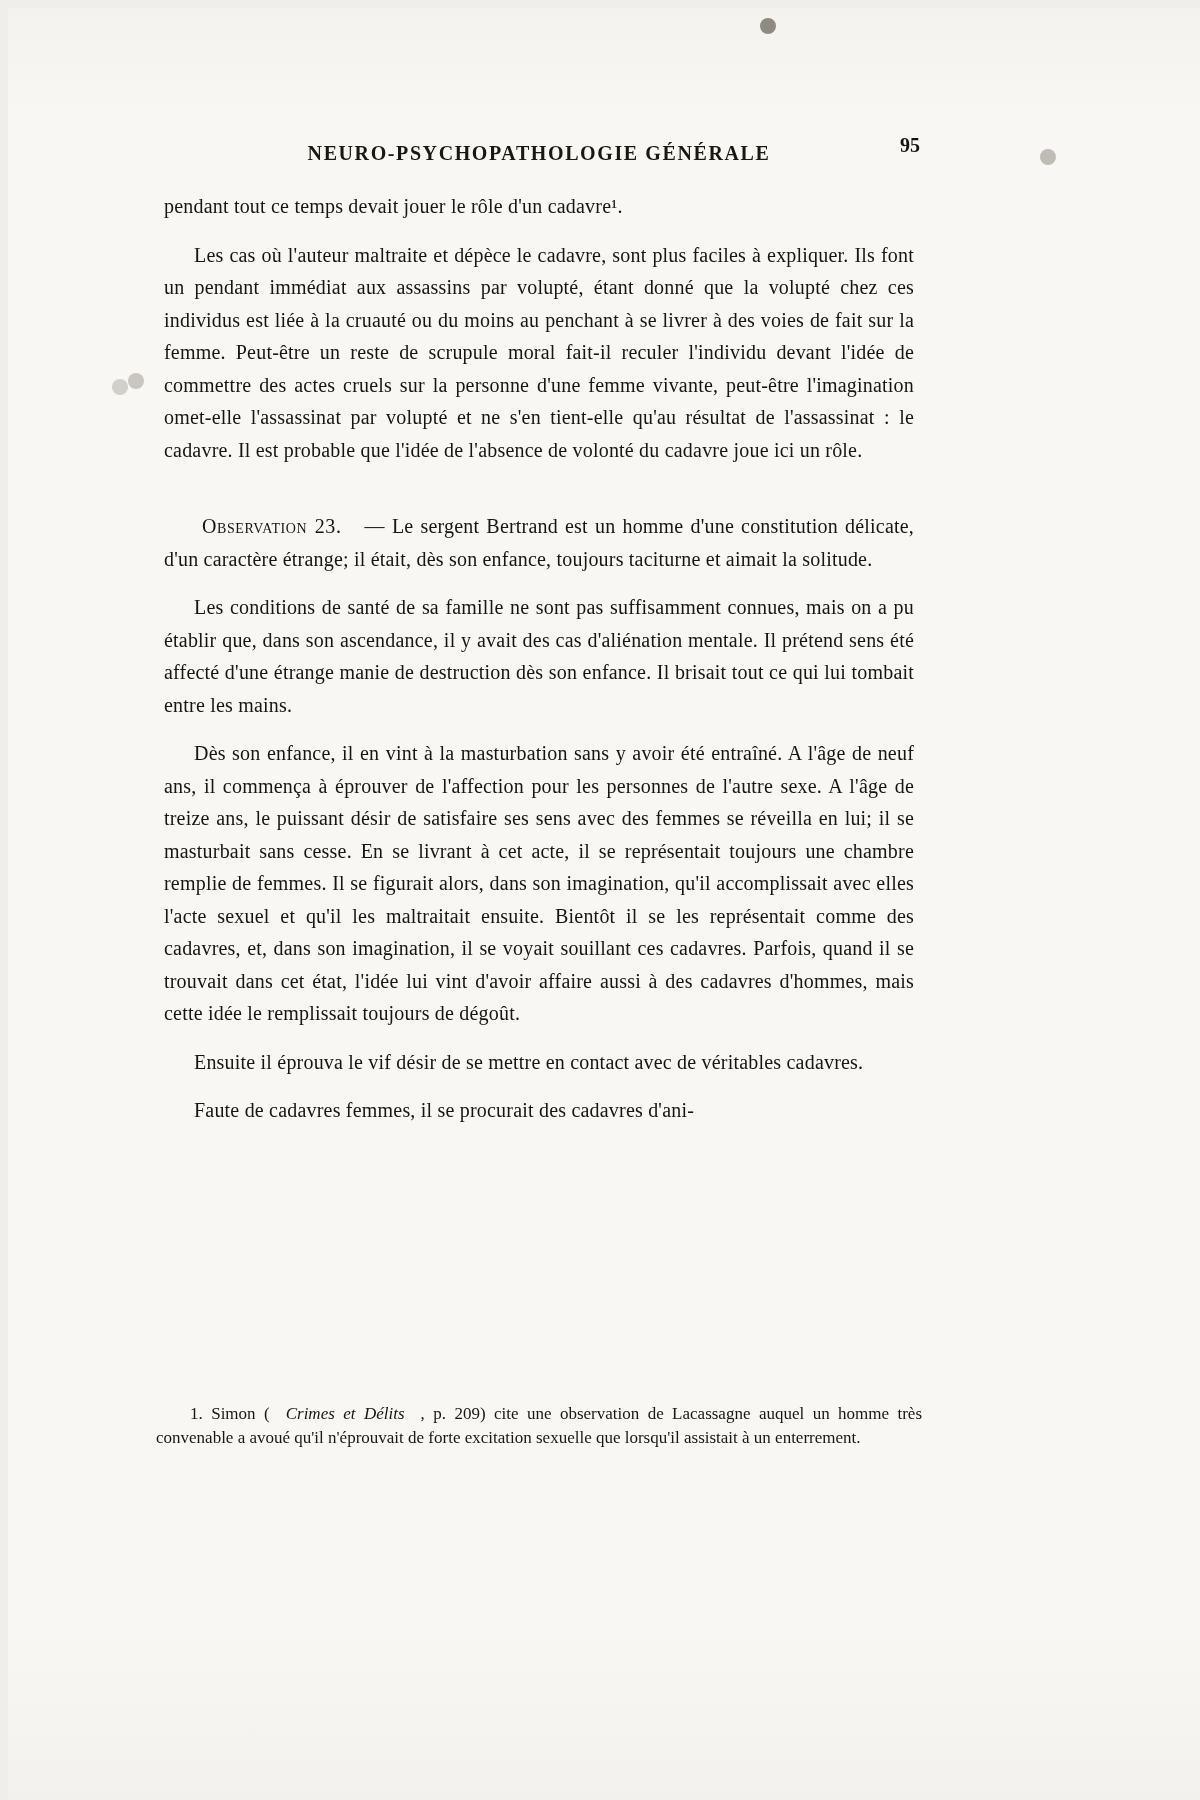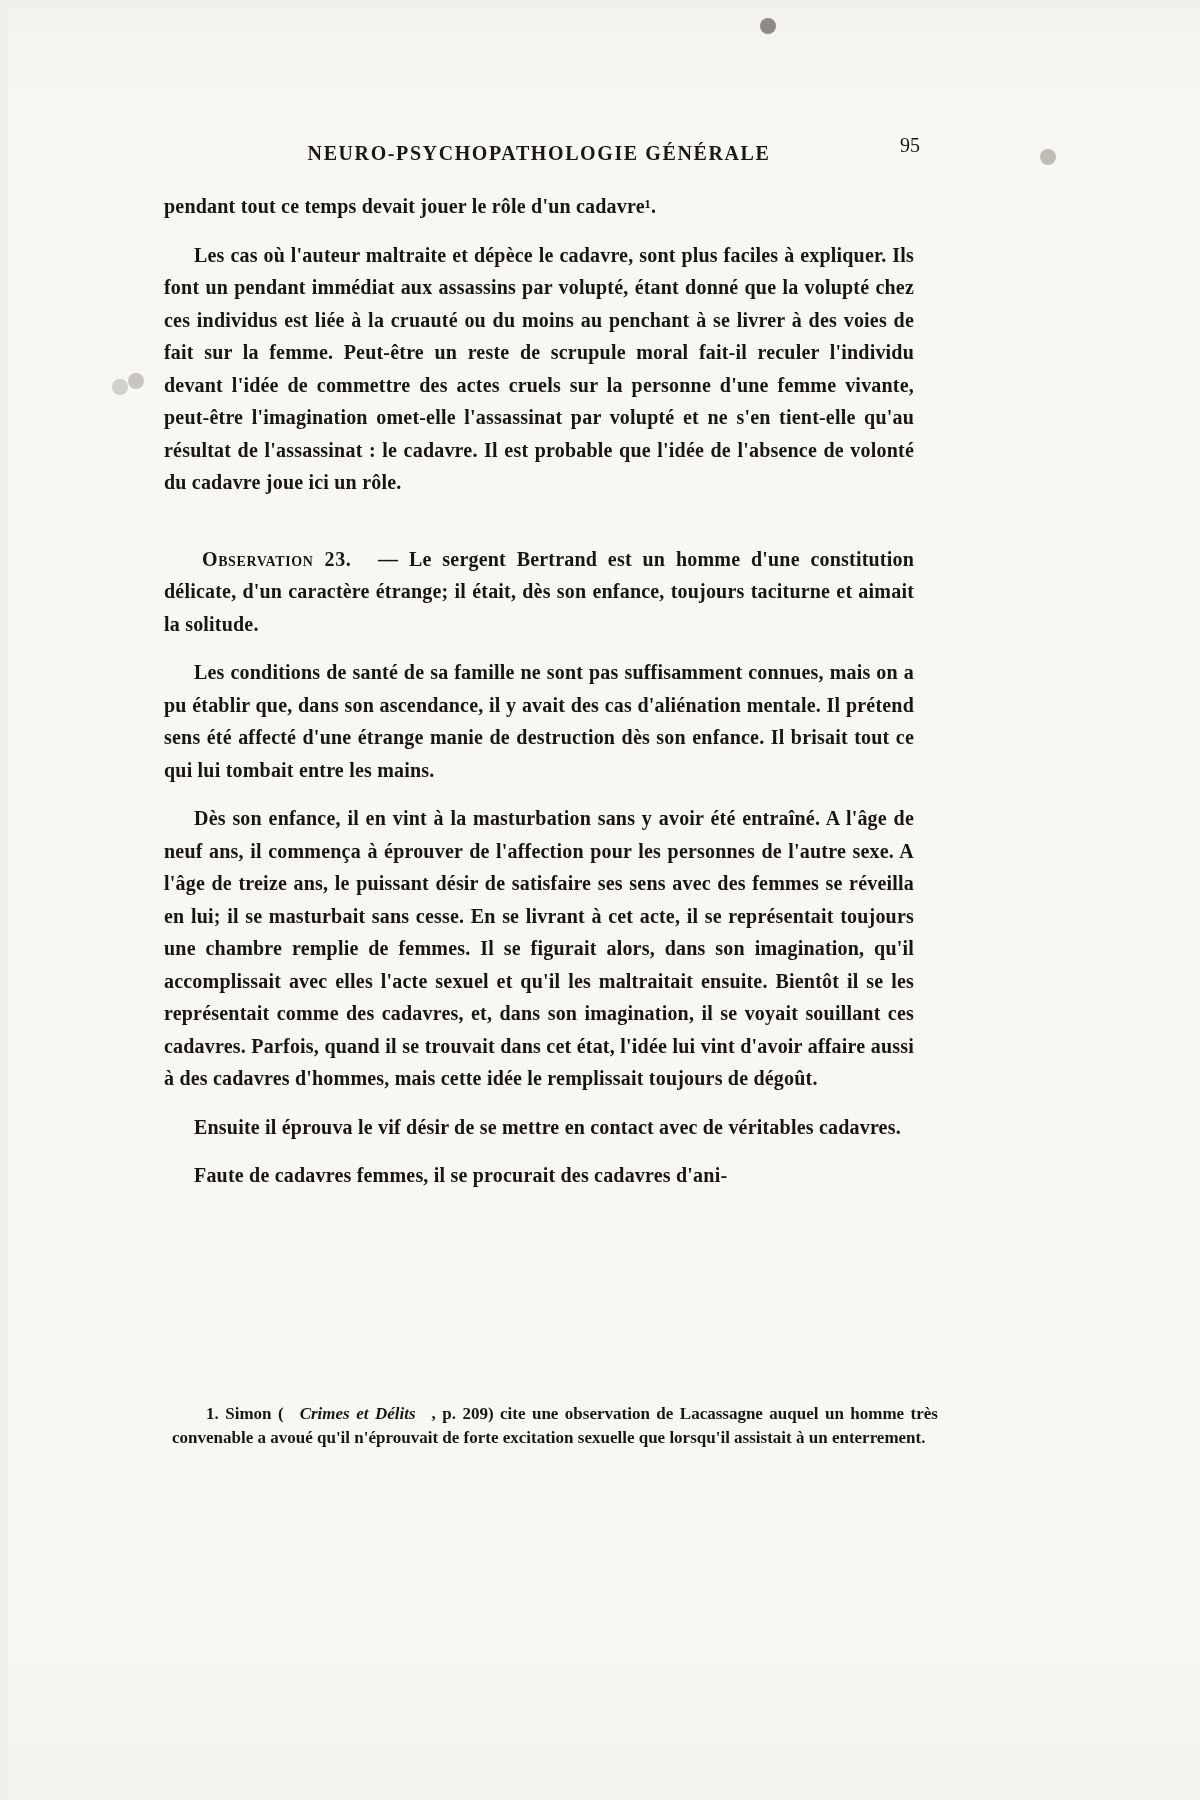--- a/index.html
+++ b/index.html
@@ -35,53 +35,53 @@
     text-align: center;
     font-weight: bold;
     font-size: 20px;
     letter-spacing: 1.6px;
     color: #1b1812;
   }
   .page-number {
     position: absolute;
     right: 2px;
     top: 0;
-    font-weight: normal;
+    font-weight: bold;
     font-size: 20px;
     text-align: right;
   }
 
   
   .text-block {
     position: absolute;
     top: 166px;
     left: 140px;
     width: 782px;
     font-size: 20px;
     line-height: 32.5px;
-    font-weight: bold;
+    font-weight: normal;
     text-align: justify;
     color: #191510;
     letter-spacing: 0.2px;
   }
   .text-block p { text-indent: 30px; }
   .text-block p.noindent { text-indent: 0; }
 
   .observation { margin-top: 28px; }
   .smallcaps { font-variant: small-caps; letter-spacing: 0.6px; }
 
   
   .footnote {
     position: absolute;
-    left: 156px;
+    left: 140px;
     top: 1386px;
     width: 782px;
     font-size: 17px;
     line-height: 24px;
-    font-weight: bold;
+    font-weight: normal;
     text-align: justify;
     text-indent: 26px;
     color: #1a1712;
   }
   .footnote .work-title { font-style: italic; }
 
   
   .speck {
     position: absolute;
     background: #3a352c;

